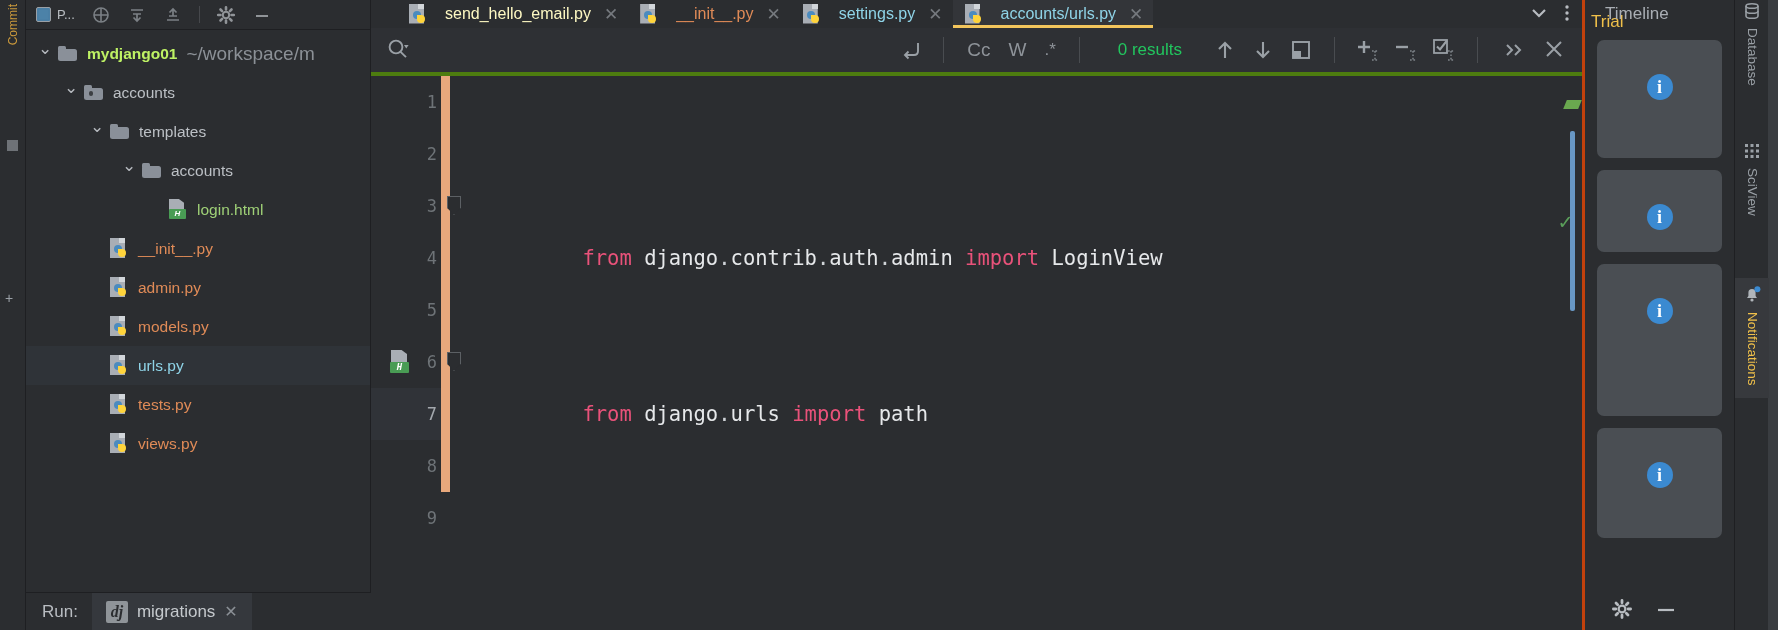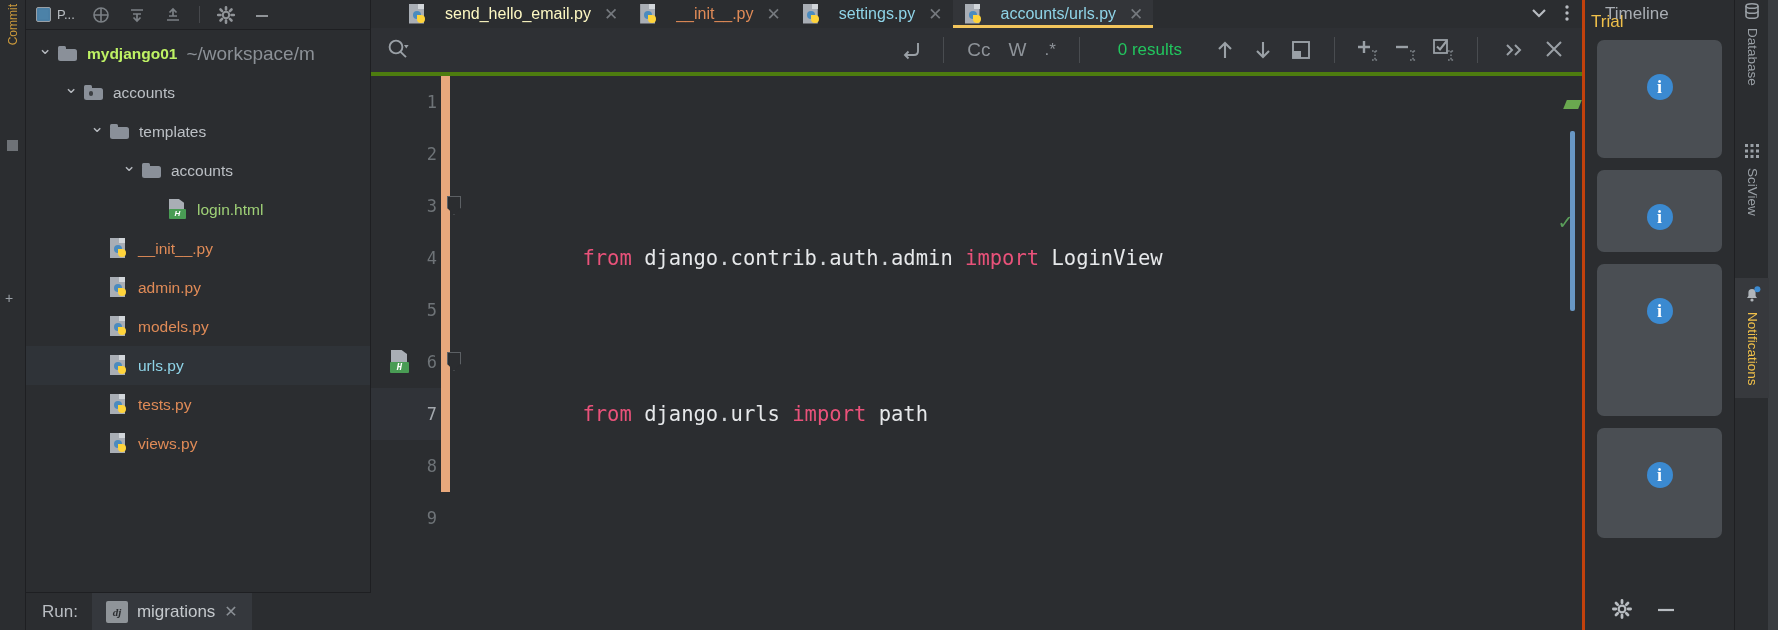--- a/index.html
+++ b/index.html
@@ -124,21 +124,21 @@
     position:absolute; left:0; bottom:0; width:345px; height:38px;
     display:flex; align-items:center; background:#2b2d30; z-index:6;
     border-top:1px solid #1e1f22;
   }
   .runbar .lbl { font-size:17px; color:#b9bdc2; padding:0 14px 0 16px; }
   .runbar .chip {
     display:flex; align-items:center; gap:9px; background:#35383d;
     height:38px; padding:0 14px; font-size:17px; color:#c5c9cd;
   }
   .dj {
-    width:22px; height:22px; background:#8f9499; color:#2b2d30; font-size:11px;
+    width:22px; height:22px; background:#8f9499; color:#2b2d30; font-size:16px;
     font-weight:bold; font-style:italic; border-radius:2px; text-align:center;
     line-height:22px; font-family:"Liberation Serif", serif;
   }
   .xsm { color:#8b9096; font-size:16px; }
 
   
   .editor-area { flex:1; display:flex; flex-direction:column; min-width:0; position:relative; }
 
   .tabbar {
     height:28px; background:#2b2d30; display:flex; align-items:flex-end;

